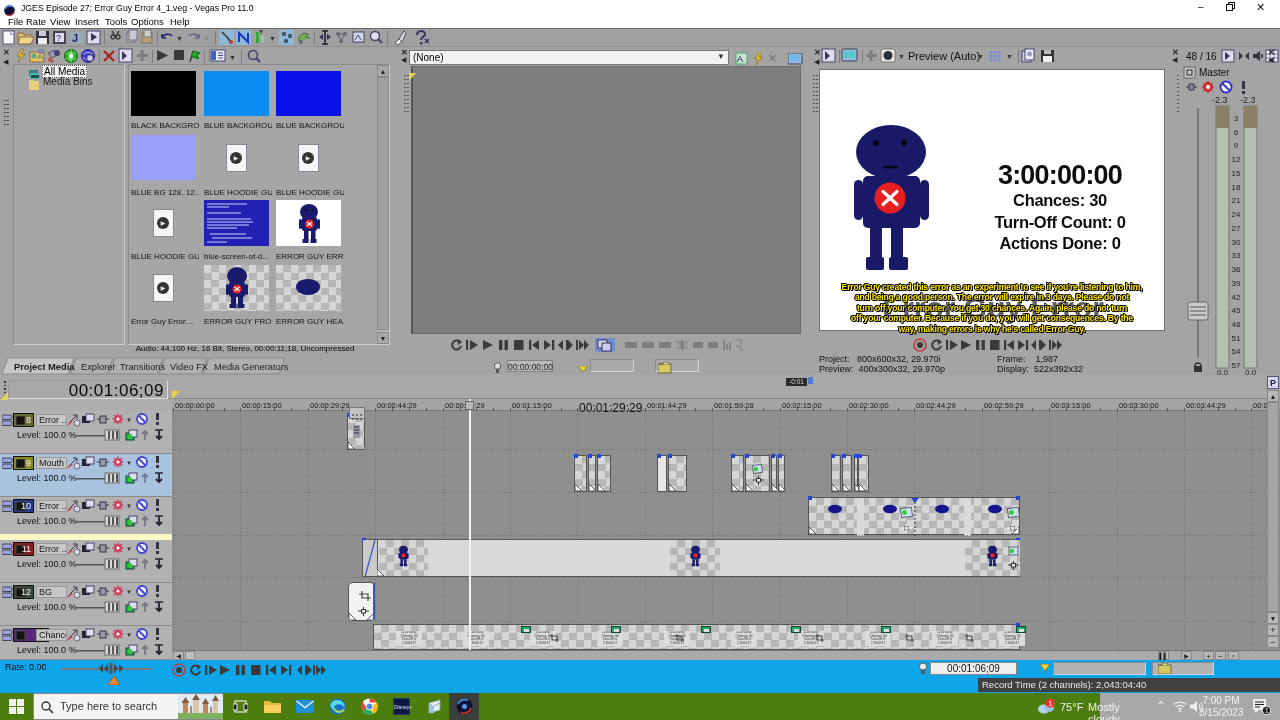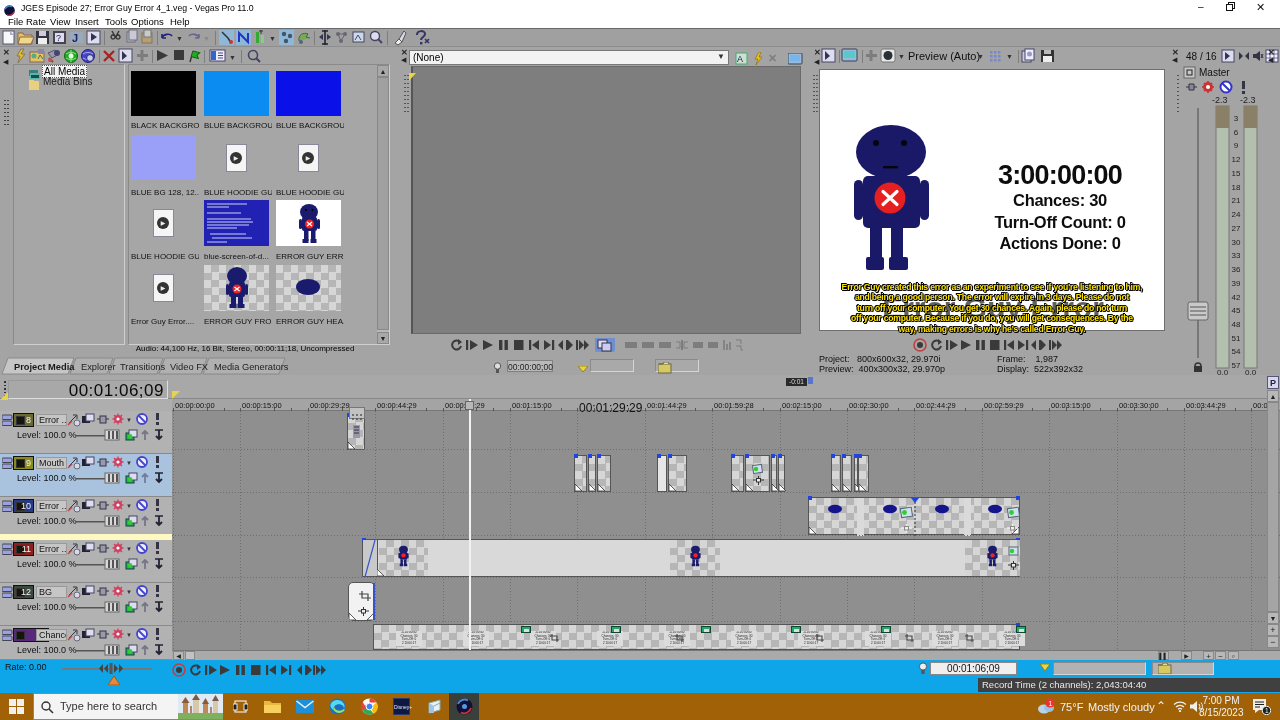--- a/index.html
+++ b/index.html
@@ -1474,21 +1474,21 @@
       <path d="M0,0 10,0 5,7Z" fill="#e8d44a" stroke="#887700" stroke-width="0.8"></path>
     </svg>
 <div class="abs" style="left:1053px;top:2px;width:93px;height:13px;background:#b2b2b2;border:1px solid #8a8a8a;border-right-color:#d5d5d5;border-bottom-color:#d5d5d5;"></div>
 <div class="abs" style="left:1152px;top:2px;width:62px;height:13px;background:#b2b2b2;border:1px solid #8a8a8a;border-right-color:#d5d5d5;border-bottom-color:#d5d5d5;"></div>
 <svg class="abs" style="left:1158px;top:3px;" width="15" height="11">
       <rect x="0" y="2" width="13" height="9" fill="#d8c860" stroke="#665"></rect>
       <path d="M0,2 4,2 5,0 9,0 10,2" fill="#e8e088" stroke="#665"></path>
     </svg>
 <div class="abs" style="left:978px;top:18px;width:302px;height:14px;background:#404040;color:#e8e8e8;font-size:9.5px;padding:1px 0 0 4px;">Record Time (2 channels):  2,043:04:40</div>
 </div>
-<div class="abs" style="left:0;top:693px;width:1280px;height:27px;background:#a16207;">
+<div class="abs" style="left:0;top:693px;width:1100px;height:27px;background:#4d7c0f;">
 <svg class="abs" style="left:9px;top:6px;" width="15" height="15">
       <g fill="#f0f0f0">
         <rect x="0" y="0" width="7" height="7"></rect>
         <rect x="8" y="0" width="7" height="7"></rect>
         <rect x="0" y="8" width="7" height="7"></rect>
         <rect x="8" y="8" width="7" height="7"></rect>
       </g>
     </svg>
 <div class="abs" style="left:33px;top:0px;width:190px;height:27px;background:#f4f4f4;border:1px solid #888;">
       <svg class="abs" style="left:7px;top:7px;" width="13" height="13">

